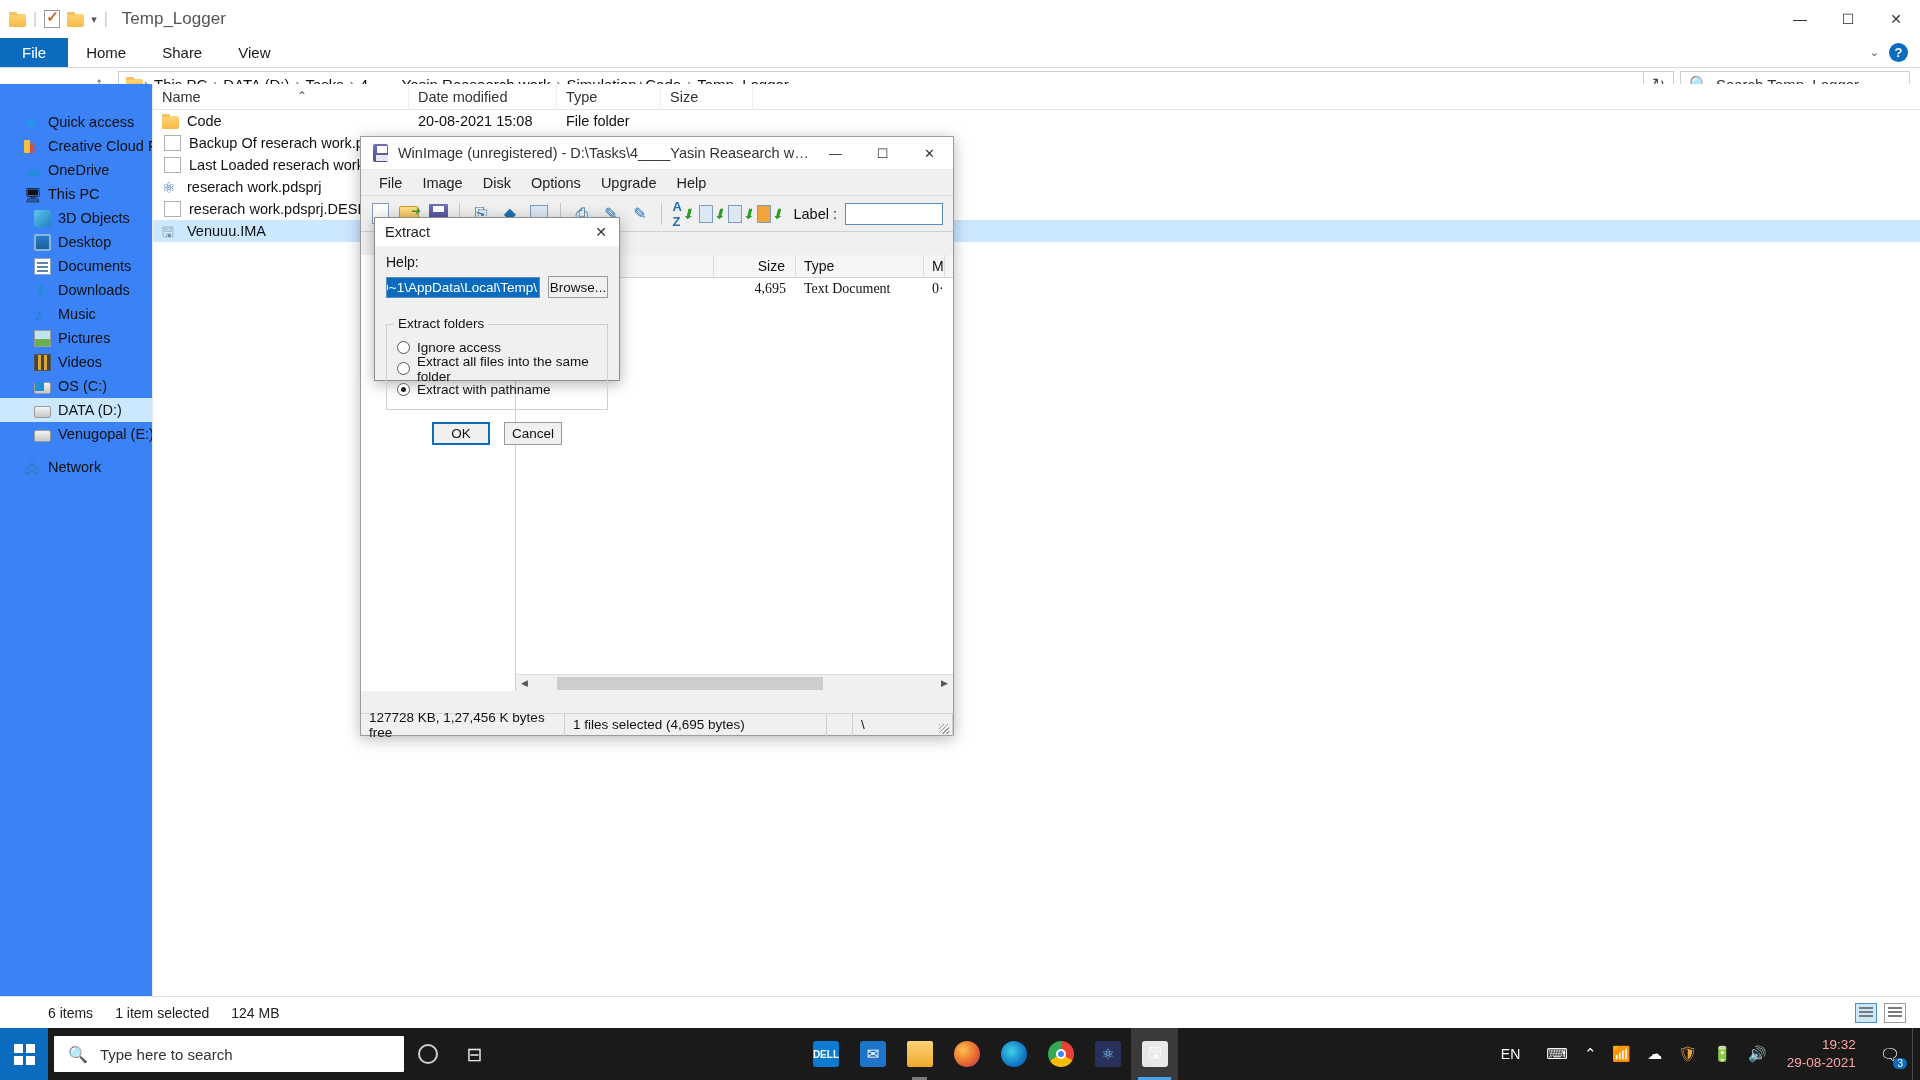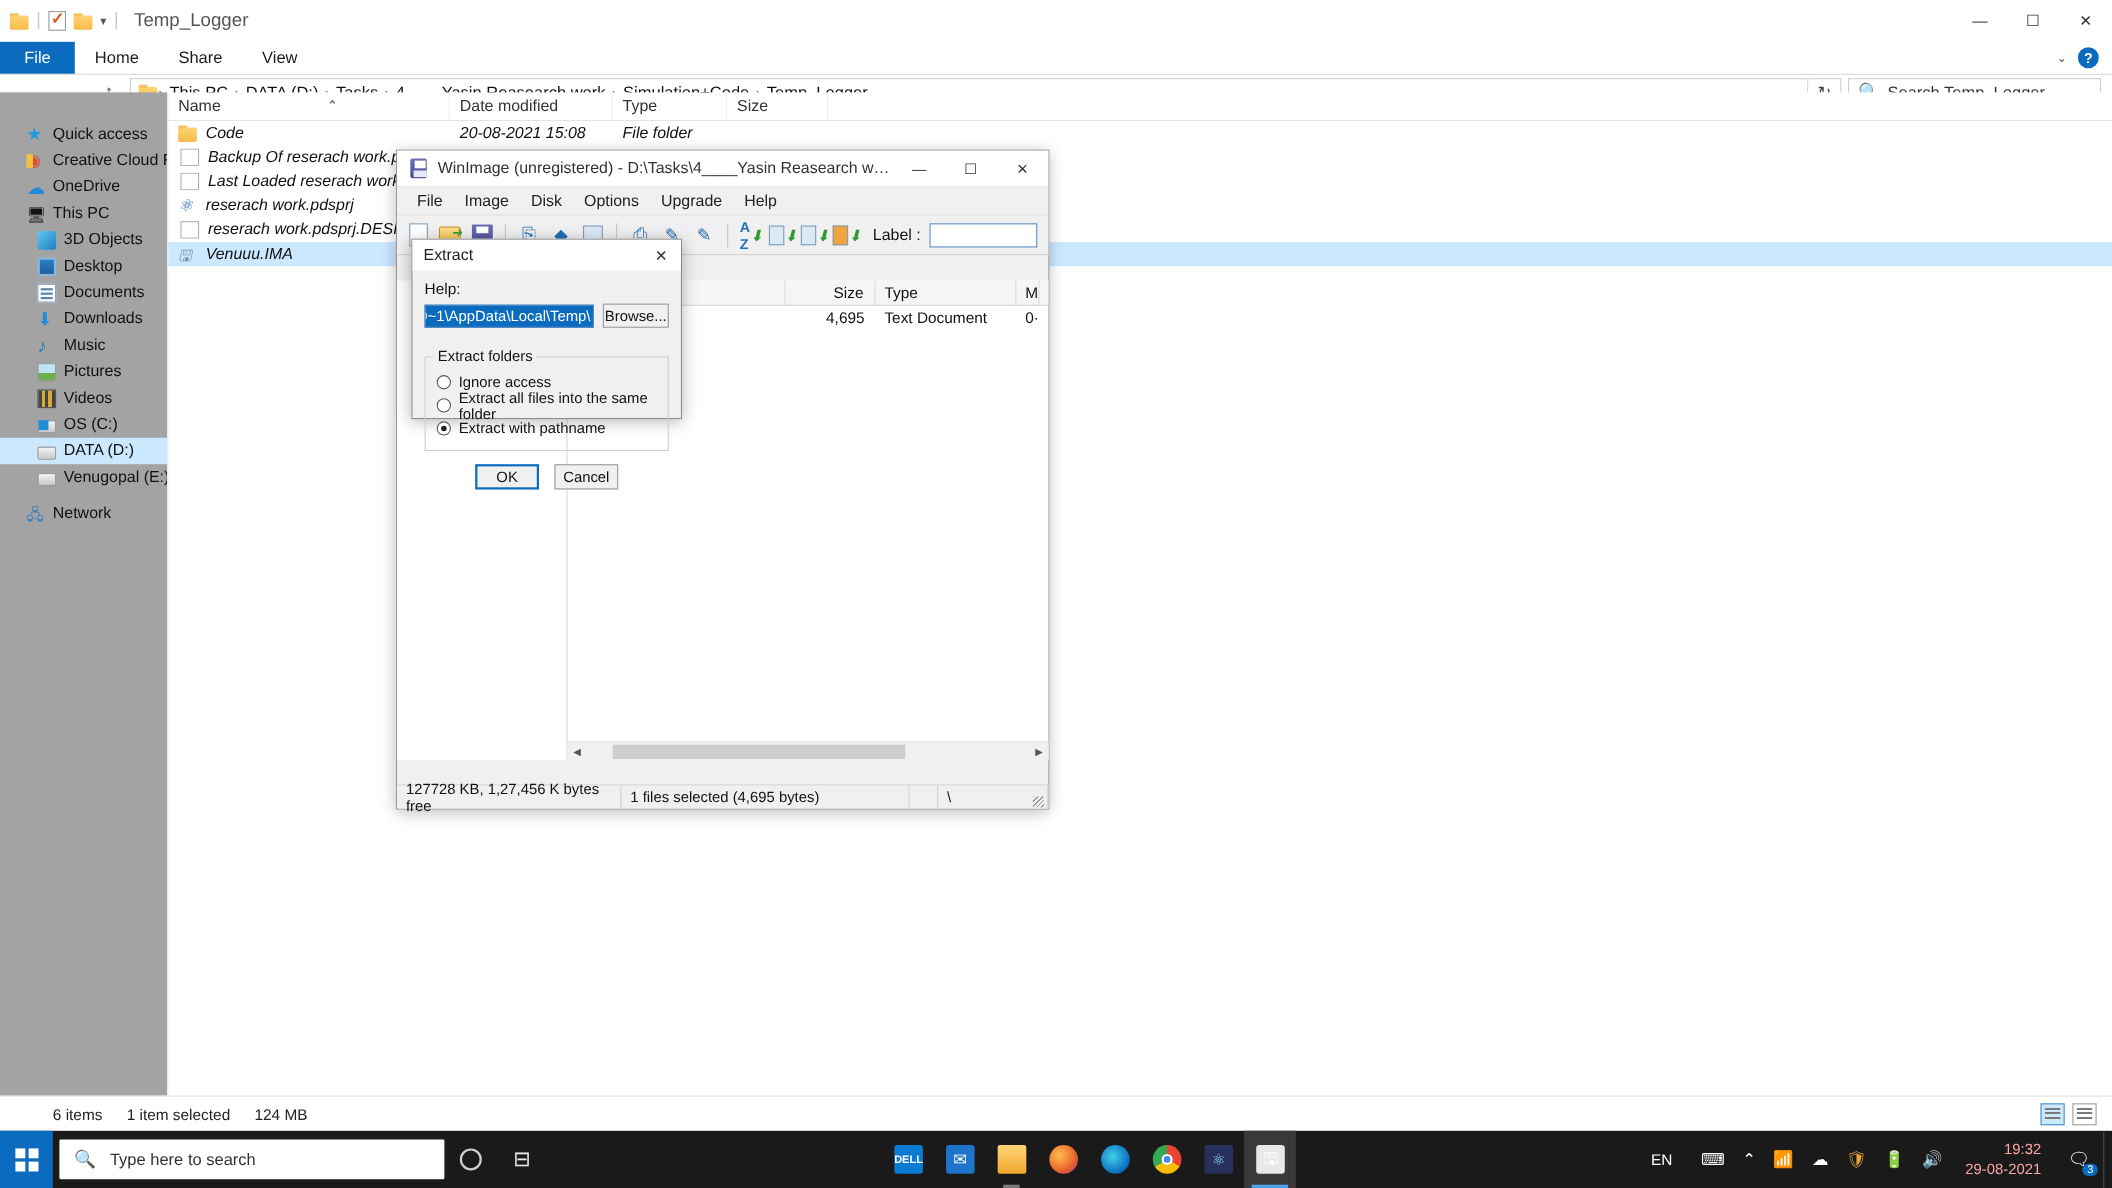--- a/index.html
+++ b/index.html
@@ -72,21 +72,21 @@
   .refresh { width:30px;height:26px;display:flex;align-items:center;justify-content:center;
              border:1px solid #cfcfcf; border-left:none; background:#fff; font-size:15px; color:#444; }
   .searchbox {
     width:230px; height:26px; border:1px solid #cfcfcf; background:#fff; margin-left:6px;
     display:flex; align-items:center; gap:7px; padding:0 8px;
   }
   .searchbox span.ph { font-size:15px; color:#333; }
 
   
   .ex-body { position:absolute; top:84px; bottom:32px; left:0; right:0; display:flex; }
-  .nav-pane { width:152px; background:#a3a3a3; padding-top:26px; position:relative; }
+  .nav-pane { width:152px; background:#3b82f6; padding-top:26px; position:relative; }
   .nav-item { height:24px; display:flex; align-items:center; gap:7px; padding-left:24px;
               font-size:14.5px; color:#111; white-space:nowrap; }
   .nav-item.indent { padding-left:34px; }
   .nav-item.sel { background:#cce8ff; }
   .nav-item .lbl { overflow:hidden; }
 
   .ic { width:17px; height:17px; flex:0 0 17px; position:relative; }
   .ic-star::before{ content:"★"; position:absolute; inset:0; color:#1b9ce5; font-size:16px; line-height:17px; }
   .ic-cc::before{ content:"◉"; position:absolute; inset:0; color:#e04a2f; font-size:15px; line-height:17px;}
   .ic-cc::after{ content:""; position:absolute; left:0; top:2px; width:6px;height:13px;background:#f0c040;border-radius:1px;}
@@ -109,21 +109,21 @@
 
   
   .file-pane { flex:1; border-left:1px solid #e6e6e6; position:relative; background:#fff; }
   .collapse-chev { position:absolute; left:144px; top:5px; font-size:12px; color:#555; }
   .col-head { display:flex; height:26px; align-items:center; border-bottom:1px solid #e3e3e3;
               font-size:14.5px; color:#333; }
   .col-head div { padding-left:9px; border-right:1px solid #eee; height:26px; display:flex; align-items:center; }
   .c-name{ width:256px; } .c-date{ width:148px; } .c-type{ width:104px; } .c-size{ width:92px;}
   .frow { height:22px; display:flex; align-items:center; font-size:14.5px; color:#111; }
   .frow.sel { background:#cce8ff; }
-  .fcell { padding-left:9px; display:flex; align-items:center; gap:8px; white-space:nowrap; overflow:hidden;font-style:italic; }
+  .fcell { padding-left:9px; display:flex; align-items:center; gap:8px; white-space:nowrap; overflow:hidden; }
   .fc-name{ width:256px; } .fc-date{ width:148px; } .fc-type{ width:104px; }
   .ic-pdsprj { position:relative; }
   .ic-pdsprj::before{ content:"⚛"; position:absolute; inset:0; color:#2b6fb0; font-size:15px; line-height:17px;}
   .ic-file { background:#fff; border:1px solid #b0b0b0; height:16px; width:13px; margin-left:2px;}
   .ic-ima::before{ content:"🖫"; position:absolute; inset:0; font-size:14px; line-height:18px; color:#7a8b9a;}
 
   
   .ex-status { position:absolute; left:0; right:0; bottom:0; height:32px; border-top:1px solid #e3e3e3;
                display:flex; align-items:center; font-size:14px; color:#222; }
   .ex-status .s1{ padding-left:12px;margin-left:36px; } .ex-status .s2{ padding-left:22px; }
@@ -175,21 +175,21 @@
   }
 
   .wi-listhdr { height:23px; display:flex; align-items:center; background:#f5f5f5;
                 border-bottom:1px solid #d6d6d6; font-size:14px; color:#111; }
   .wi-listhdr div { height:23px; display:flex; align-items:center; border-right:1px solid #dcdcdc;
                     padding-left:8px; }
   .wi-split { display:flex; position:absolute; top:118px; bottom:44px; left:0; right:0; }
   .wi-tree { width:155px; background:#fff; border-right:1px solid #cfcfcf; }
   .wi-files { flex:1; background:#fff; position:relative; }
   .wi-row { height:22px; display:flex; align-items:center; font-size:14px; color:#111; }
-  .wi-row div { padding-left:8px; display:flex; align-items:center; }
+  .wi-row div { padding-left:8px; display:flex; align-items:center;font-family:Liberation Serif, serif; }
   .wh-name{width:198px;} .wh-size{width:82px; justify-content:flex-end; padding-right:10px;}
   .wh-type{width:128px;} .wh-mod{width:auto;}
   .wr-name{width:198px;} .wr-size{width:82px; justify-content:flex-end; padding-right:10px;}
   .wr-type{width:128px;}
 
   .wi-hscroll { position:absolute; left:0; right:0; bottom:0; height:17px; background:#f0f0f0;
                 display:flex; align-items:center; border-top:1px solid #dcdcdc; }
   .hs-btn { width:17px;height:17px;display:flex;align-items:center;justify-content:center;
             font-size:9px;color:#555;background:#f0f0f0;}
   .hs-track{ flex:1; height:17px; background:#f0f0f0; position:relative;}

